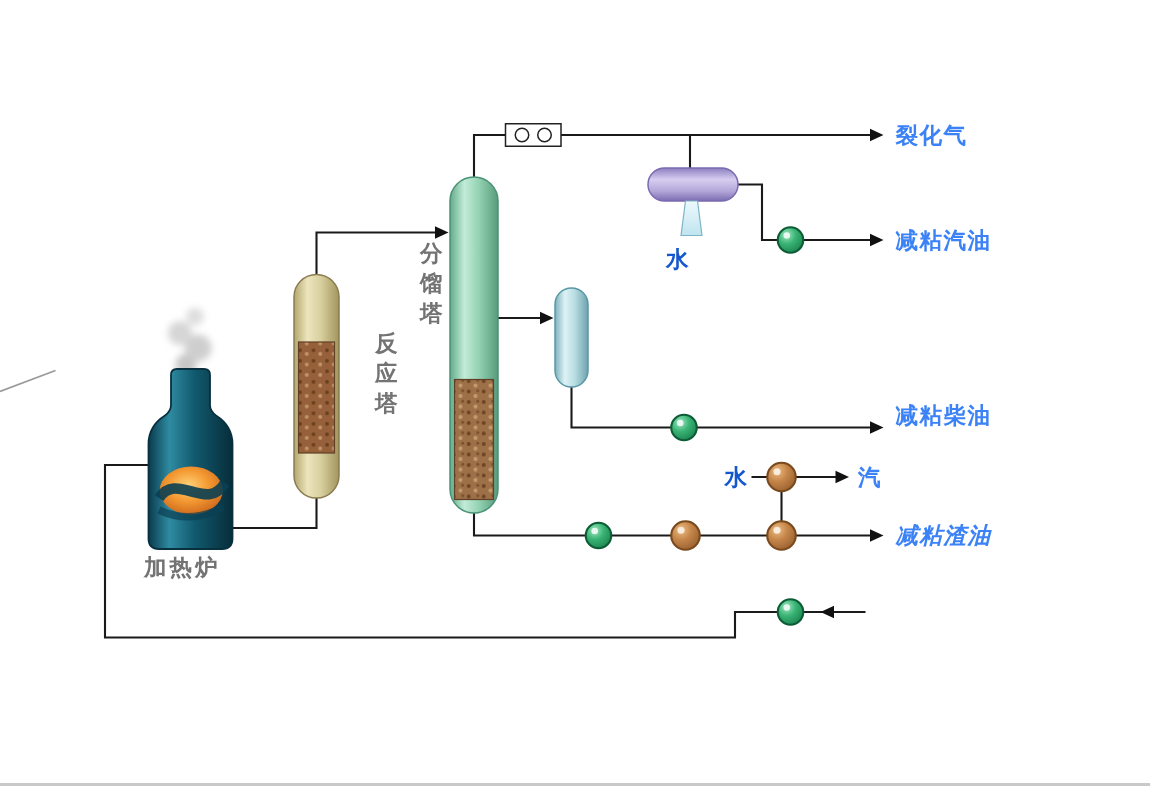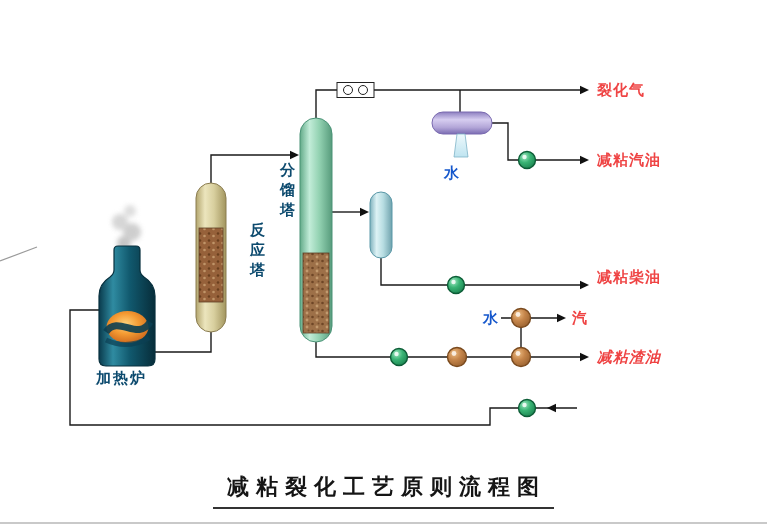--- a/index.html
+++ b/index.html
@@ -1,24 +1,24 @@
 <!DOCTYPE html>
 <html><head>
 <meta charset="utf-8">
 <style>
   html,body{margin:0;padding:0;background:#ffffff;}
   .stage{
     position:relative;width:767px;height:526px;background:#ffffff;
     font-family:"Liberation Sans",sans-serif;overflow:hidden;
   }
-  .lbl{position:absolute;font-weight:bold;font-size:15px;color:#ef4444;
+  .lbl{position:absolute;font-weight:bold;font-size:15px;color:#3b82f6;
        letter-spacing:1px;white-space:nowrap;}
   .lbl-sm{font-size:14px;letter-spacing:0;}
   .lbl-water{color:#1557cc;}
-  .lbl-black{color:#0c4a6e;letter-spacing:2px;}
+  .lbl-black{color:#737373;letter-spacing:2px;}
   .vert{width:17px;white-space:normal;word-break:break-all;line-height:1.32;
         letter-spacing:0;text-align:center;}
   .title-wrap{position:absolute;left:0;right:0;top:472px;text-align:center;}
   .title{display:inline-block;font-family:"Liberation Serif",serif;
          font-weight:bold;font-size:22px;letter-spacing:7px;color:#151515;
          border-bottom:2px solid #333;padding:0 8px 5px 14px;}
   .bottom-edge{position:absolute;left:0;right:0;top:522px;height:2px;background:#c9c9c9;}
   svg{position:absolute;left:0;top:0;}
 </style>
 </head>
@@ -200,18 +200,15 @@
   <div class="lbl" style="left:572px;top:309px;">汽</div>
   <div class="lbl" style="left:597px;top:348px;font-style:italic;">减粘渣油</div>
 
   <div class="lbl lbl-water" style="left:444px;top:164px;">水</div>
   <div class="lbl lbl-water" style="left:483px;top:309px;">水</div>
 
   <div class="lbl lbl-black vert" style="left:279px;top:160px;">分馏塔</div>
   <div class="lbl lbl-black vert" style="left:249px;top:220px;text-align:center;">反应塔</div>
   <div class="lbl lbl-black" style="left:96px;top:369px;">加热炉</div>
 
-  <div class="title-wrap">
-    <span class="title">减粘裂化工艺原则流程图</span>
-  </div>
 
   <div class="bottom-edge"></div>
 </div>
 
 </body></html>

